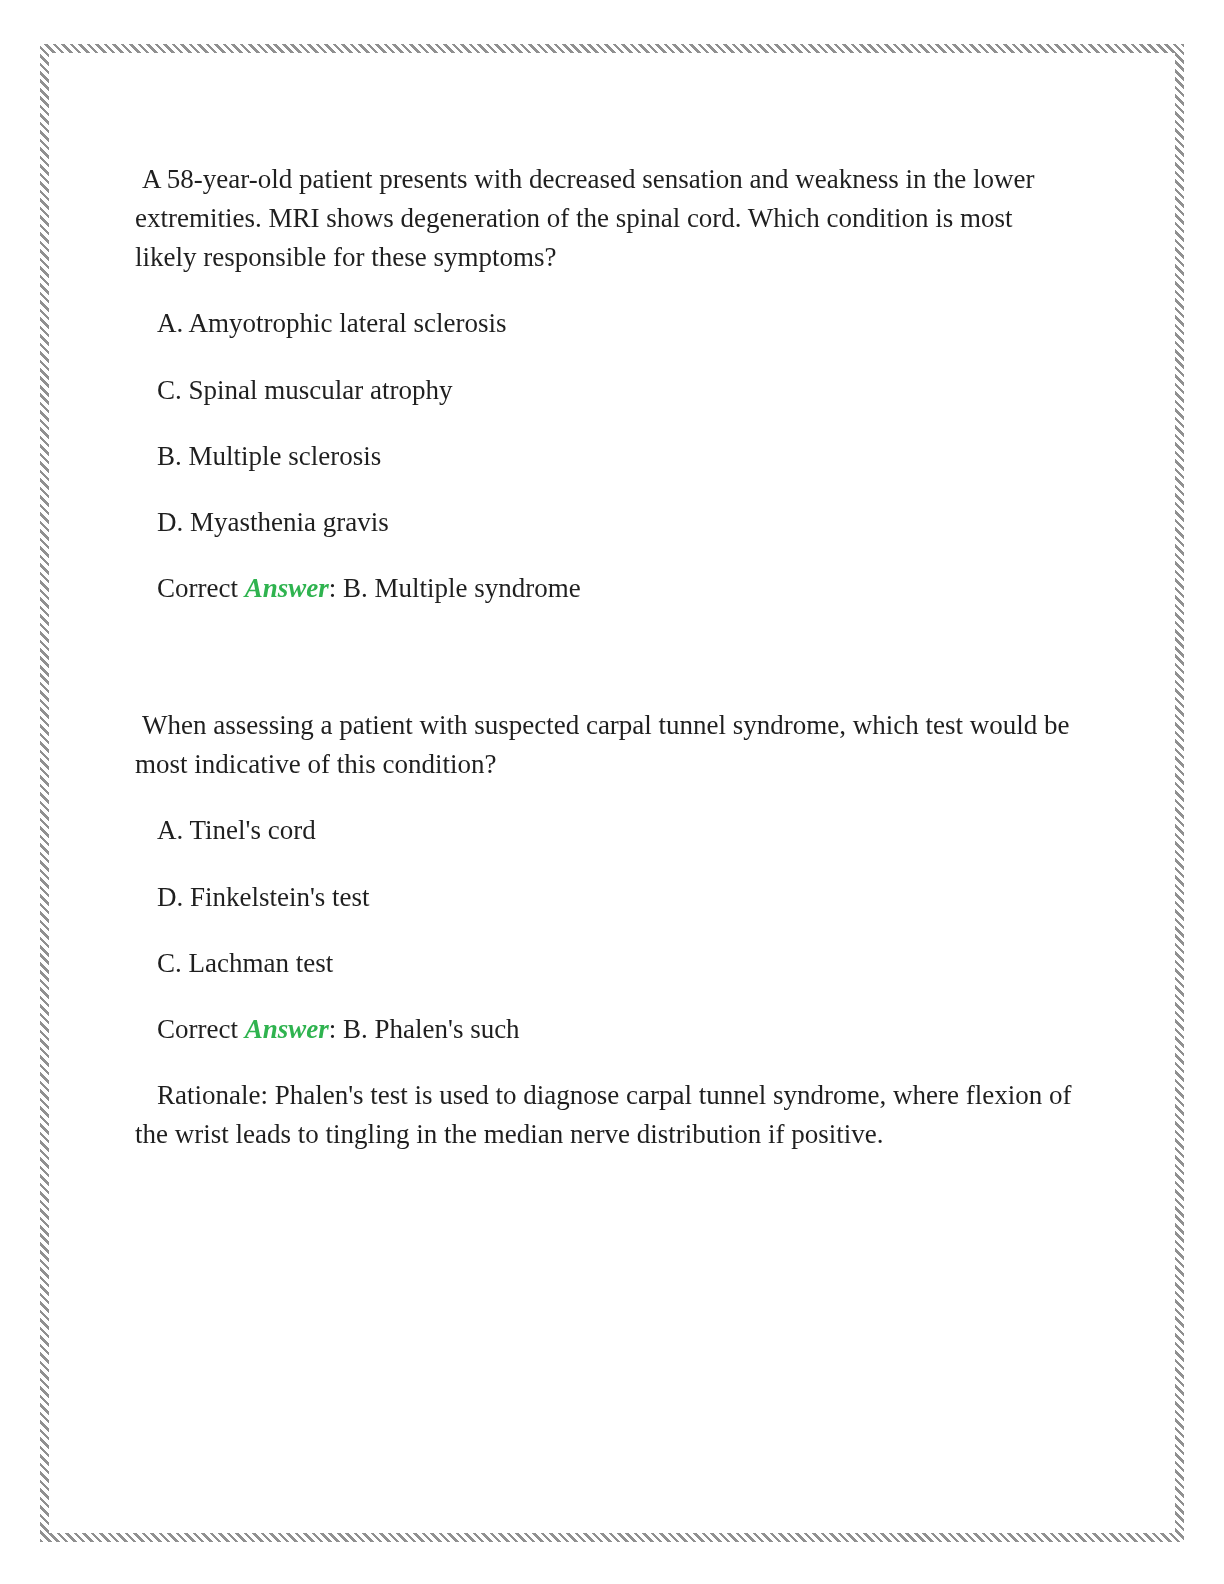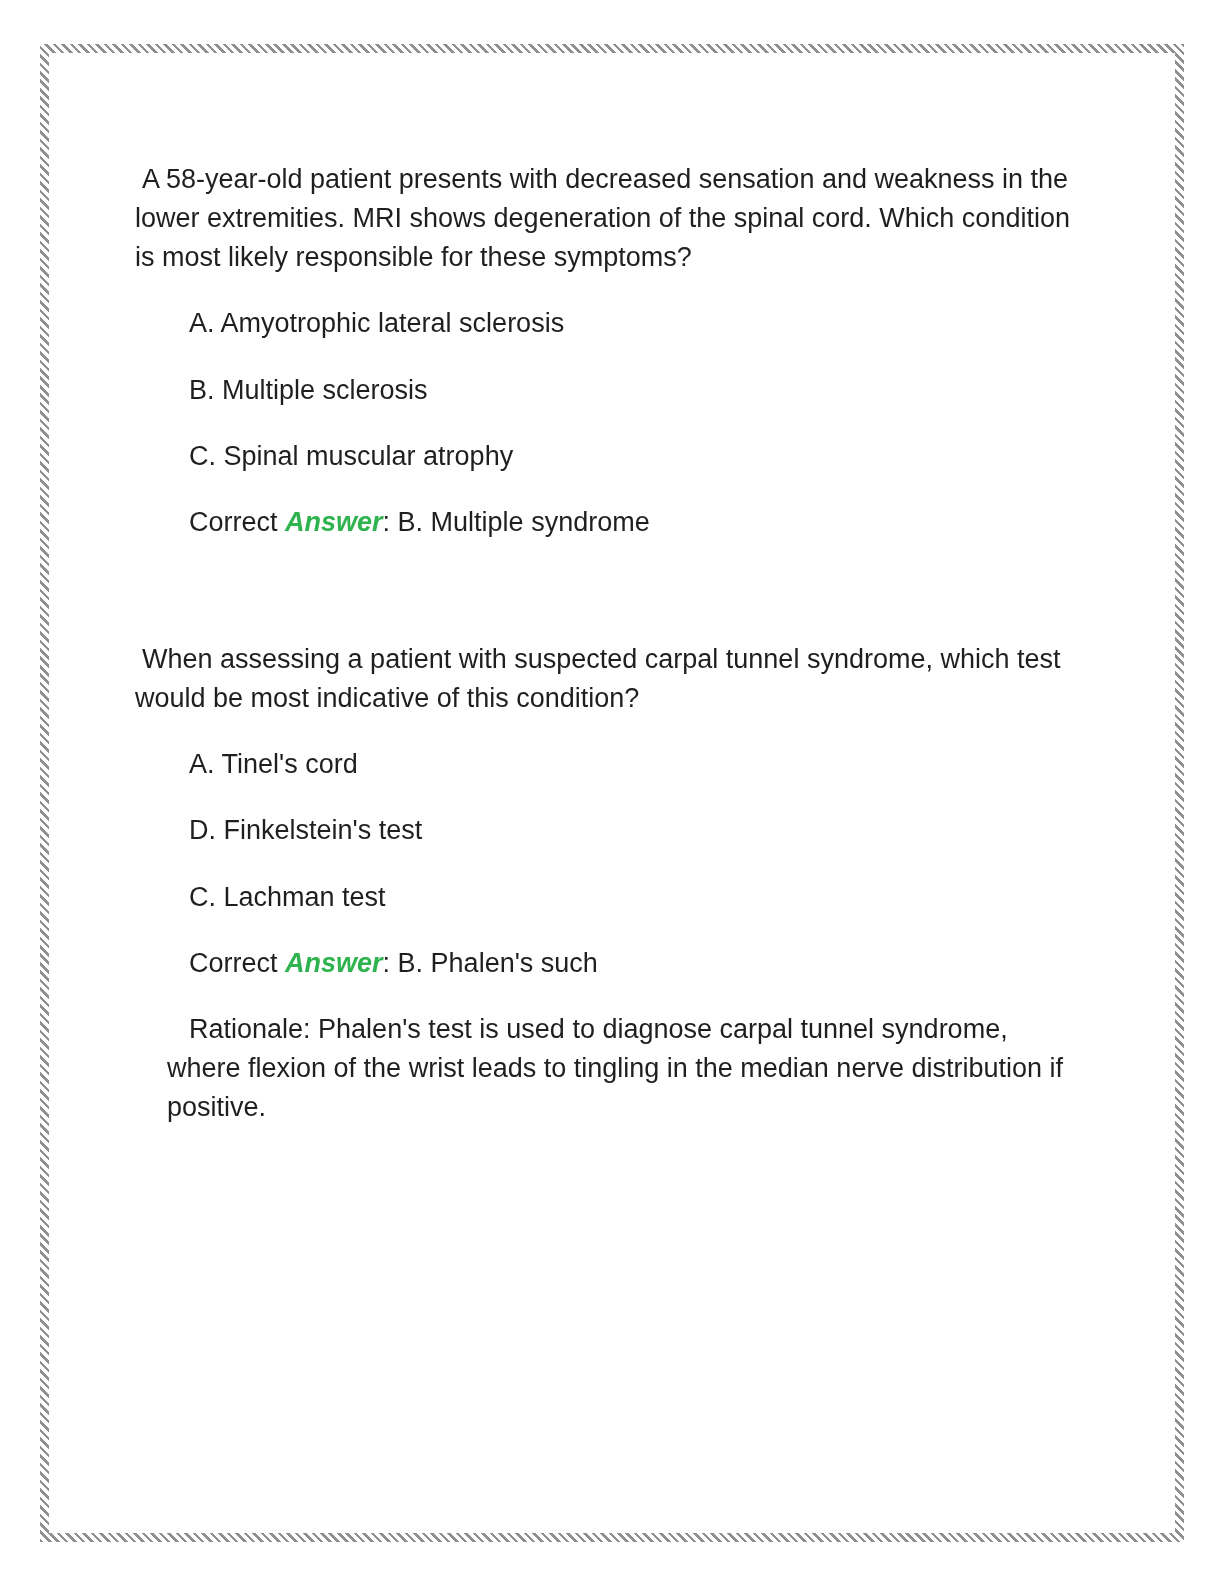--- a/index.html
+++ b/index.html
@@ -20,54 +20,55 @@
     right: 40px;
     bottom: 42px;
     border: 9px solid;
     border-image: repeating-linear-gradient(45deg, #909090 0 2.5px, #ffffff 2.5px 6px) 9;
   }
   .content {
     position: absolute;
     left: 135px;
     top: 160px;
     width: 945px;
+    font-family: Liberation Serif, serif;
   }
   p {
     font-size: 27px;
     line-height: 1.45;
     margin-bottom: 27px;
   }
   .question-text {
     text-indent: 7px;
   }
   .option-text, .answer-line, .rationale-text {
     text-indent: 22px;
-    margin-left: 32px;
   }
   .answer-word {
     color: var(--answer-green, #2fb34f);
     font-weight: bold;
     font-style: italic;
   }
   .question-block.second {
     margin-top: 98px;
   }
 </style>
 </head>
 <body>
 
 <div class="page-frame"></div>
 
 <div class="content">
 
   <section class="question-block">
     <p class="question-text">A 58-year-old patient presents with decreased sensation and weakness in the lower extremities. MRI shows degeneration of the spinal cord. Which condition is most likely responsible for these symptoms?</p>
     <p class="option-text">A. Amyotrophic lateral sclerosis</p>
+    <p class="option-text">C. Spinal muscular atrophy</p>
     <p class="option-text">B. Multiple sclerosis</p>
-    <p class="option-text">C. Spinal muscular atrophy</p>
+    <p class="option-text">D. Myasthenia gravis</p>
     <p class="answer-line"><span>Correct </span><span class="answer-word">Answer</span><span>: B. Multiple syndrome</span></p>
   </section>
 
   <section class="question-block second">
     <p class="question-text">When assessing a patient with suspected carpal tunnel syndrome, which test would be most indicative of this condition?</p>
     <p class="option-text">A. Tinel's cord</p>
     <p class="option-text">D. Finkelstein's test</p>
     <p class="option-text">C. Lachman test</p>
     <p class="answer-line"><span>Correct </span><span class="answer-word">Answer</span><span>: B. Phalen's such</span></p>
     <p class="rationale-text">Rationale: Phalen's test is used to diagnose carpal tunnel syndrome, where flexion of the wrist leads to tingling in the median nerve distribution if positive.</p>

